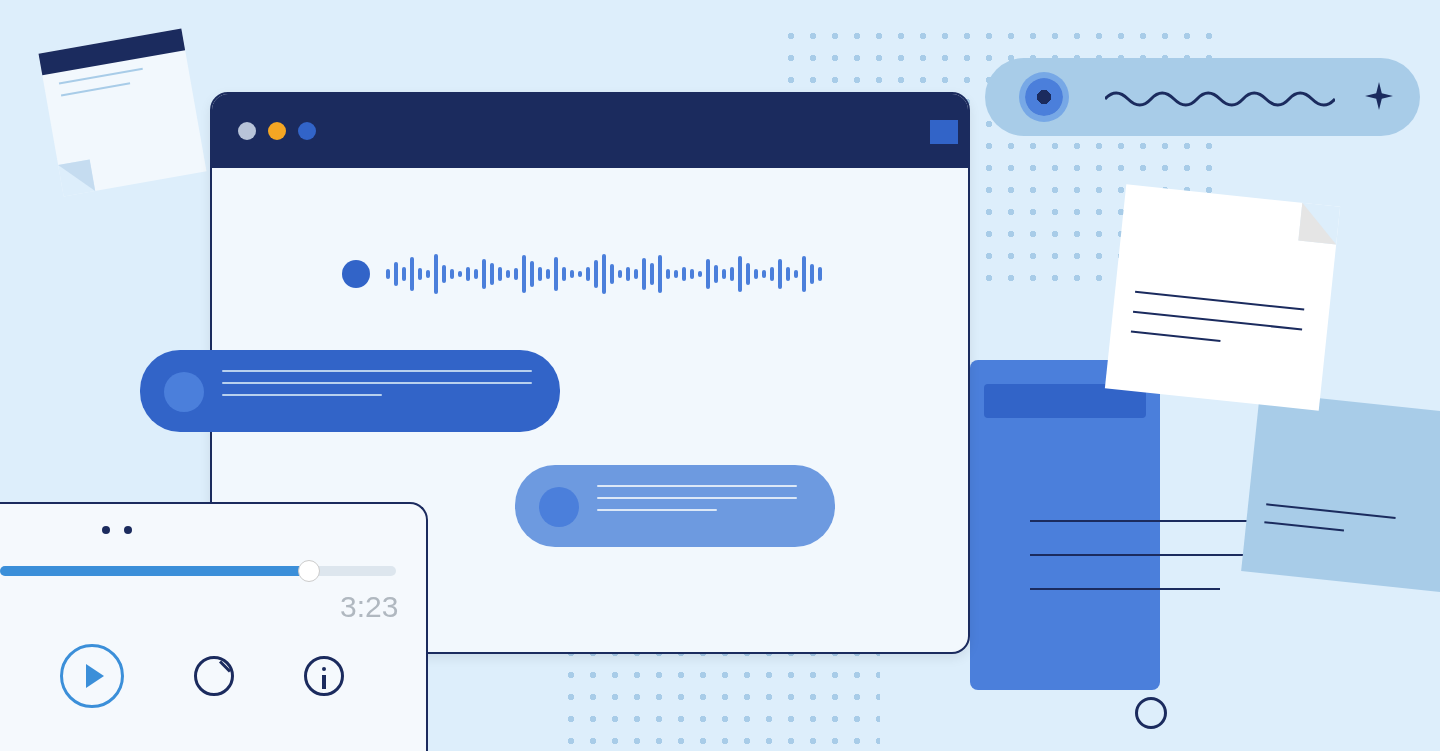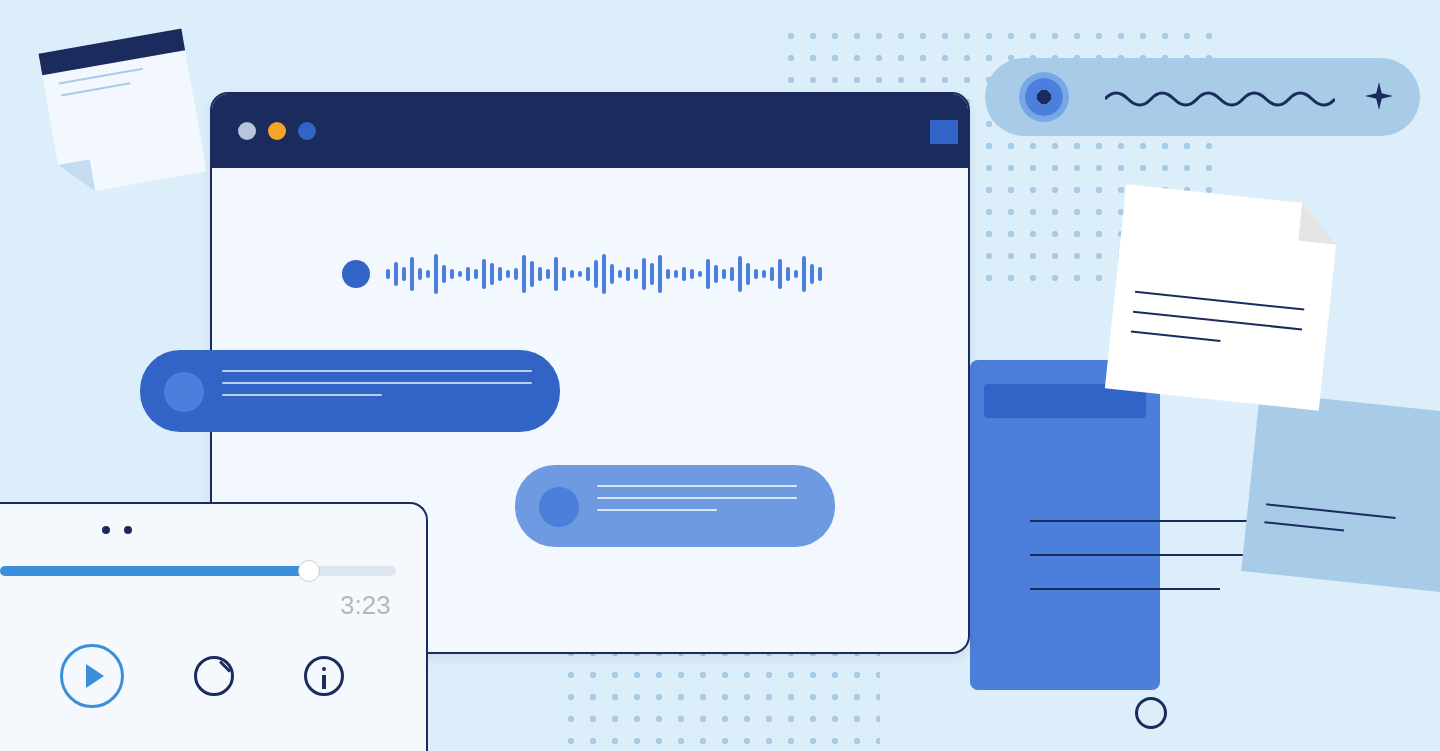--- a/index.html
+++ b/index.html
@@ -158,21 +158,21 @@
     border-top-right-radius:18px;
   }
   .player .handle-dots { position:absolute; top:22px; left:102px; display:flex; gap:14px; }
   .player .handle-dots span { width:8px;height:8px;border-radius:50%;background:#1B2B5E; }
   .track {
     position:absolute; top:62px; left:0; right:30px; height:10px;
     background:#DDE6EE; border-radius:5px;
   }
   .track .fill { position:absolute; left:0; top:0; bottom:0; width:78%; background:#3B8FD9; border-radius:5px; }
   .track .thumb { position:absolute; left:78%; top:-6px; width:22px;height:22px;border-radius:50%;background:#fff;border:1px solid #ccc;transform:translateX(-50%); }
-  .time { position:absolute; top:86px; left:340px; color:#B0B8C0; font-size:26px; font-weight:500; }
+  .time { position:absolute; top:86px; left:340px; color:#B0B8C0; font-size:30px; font-weight:500; }
   .controls { position:absolute; top:140px; left:60px; display:flex; align-items:center; gap:70px; }
   .play-btn {
     width:64px;height:64px;border-radius:50%;
     border:3px solid #3B8FD9; display:flex;align-items:center;justify-content:center;
     cursor:pointer;
   }
   .play-btn::after {
     content:""; display:block; width:0;height:0;
     border-left:18px solid #3B8FD9; border-top:12px solid transparent; border-bottom:12px solid transparent;
     margin-left:5px;

